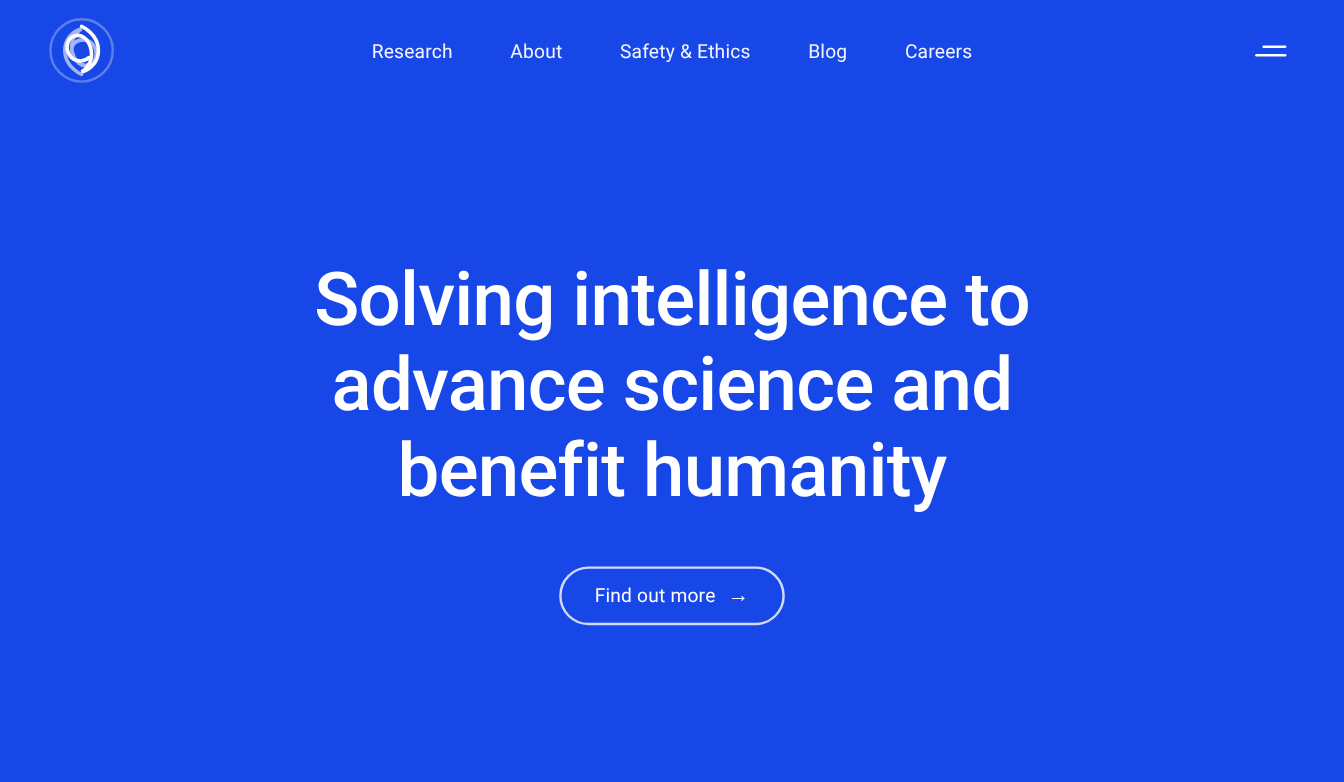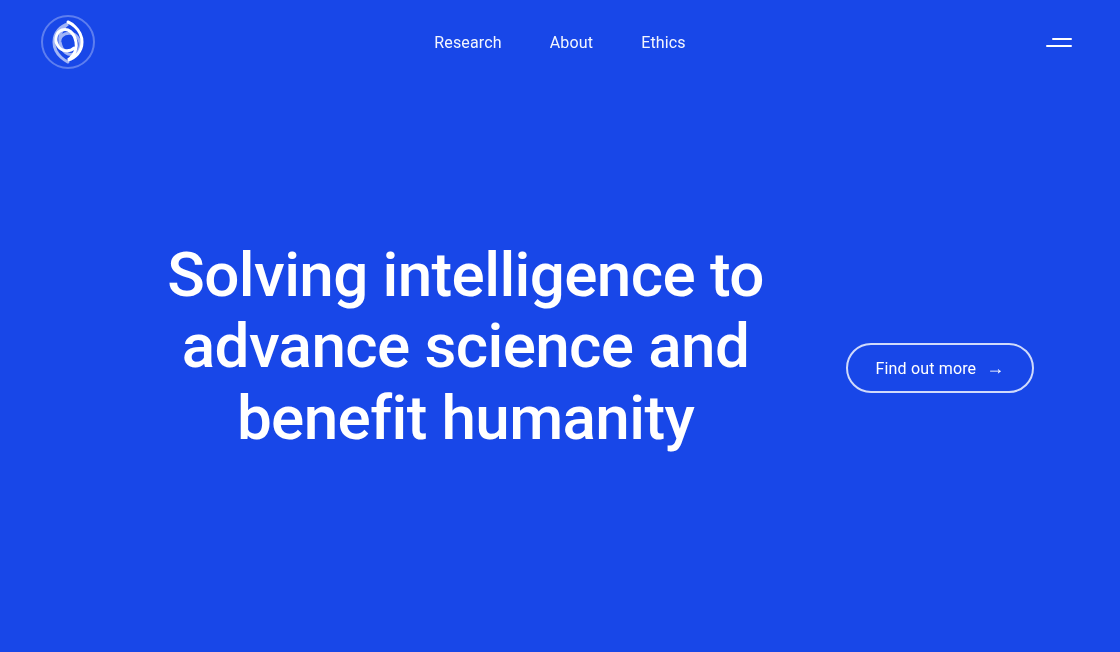--- a/index.html
+++ b/index.html
@@ -74,20 +74,21 @@
       border-radius: 2px;
     }
 
     .menu-icon span:first-child {
       width: 20px;
       align-self: flex-end;
     }
 
     .hero {
       display: flex;
+      flex-direction: column;
       align-items: center;
       justify-content: center;
       height: calc(652px - 84px);
       text-align: center;
       padding: 0 40px;
     }
 
     .hero-title {
       color: white;
       font-size: 62px;
@@ -129,21 +130,23 @@
     <svg class="logo-svg" viewBox="0 0 56 56" fill="none" xmlns="http://www.w3.org/2000/svg">
       <circle cx="28" cy="28" r="26" fill="none" stroke="white" stroke-width="2" opacity="0.3"></circle>
       <path d="M28 8 C28 8, 42 14, 42 28 C42 38, 35 44, 28 46 C28 46, 38 40, 36 28 C34 18, 28 14, 22 16 C16 18, 14 26, 18 32 C22 38, 30 38, 34 34" stroke="white" stroke-width="3" fill="none" stroke-linecap="round"></path>
       <path d="M28 48 C28 48, 14 42, 14 28 C14 18, 21 12, 28 10 C28 10, 18 16, 20 28 C22 38, 28 42, 34 40 C40 38, 42 30, 38 24 C34 18, 26 18, 22 22 C18 26, 20 34, 24 36" stroke="white" stroke-width="3" fill="none" stroke-linecap="round" opacity="0.6"></path>
     </svg>
   </div>
 
   <nav>
     <a href="#">Research</a>
     <a href="#">About</a>
-    <a href="#">Ethics</a>
+    <a href="#">Safety &amp; Ethics</a>
+    <a href="#">Blog</a>
+    <a href="#">Careers</a>
   </nav>
 
   <div class="menu-icon">
     <span></span>
     <span></span>
   </div>
 </header>
 
 <main class="hero">
   <h1 class="hero-title">Solving intelligence to advance science and benefit humanity</h1>

